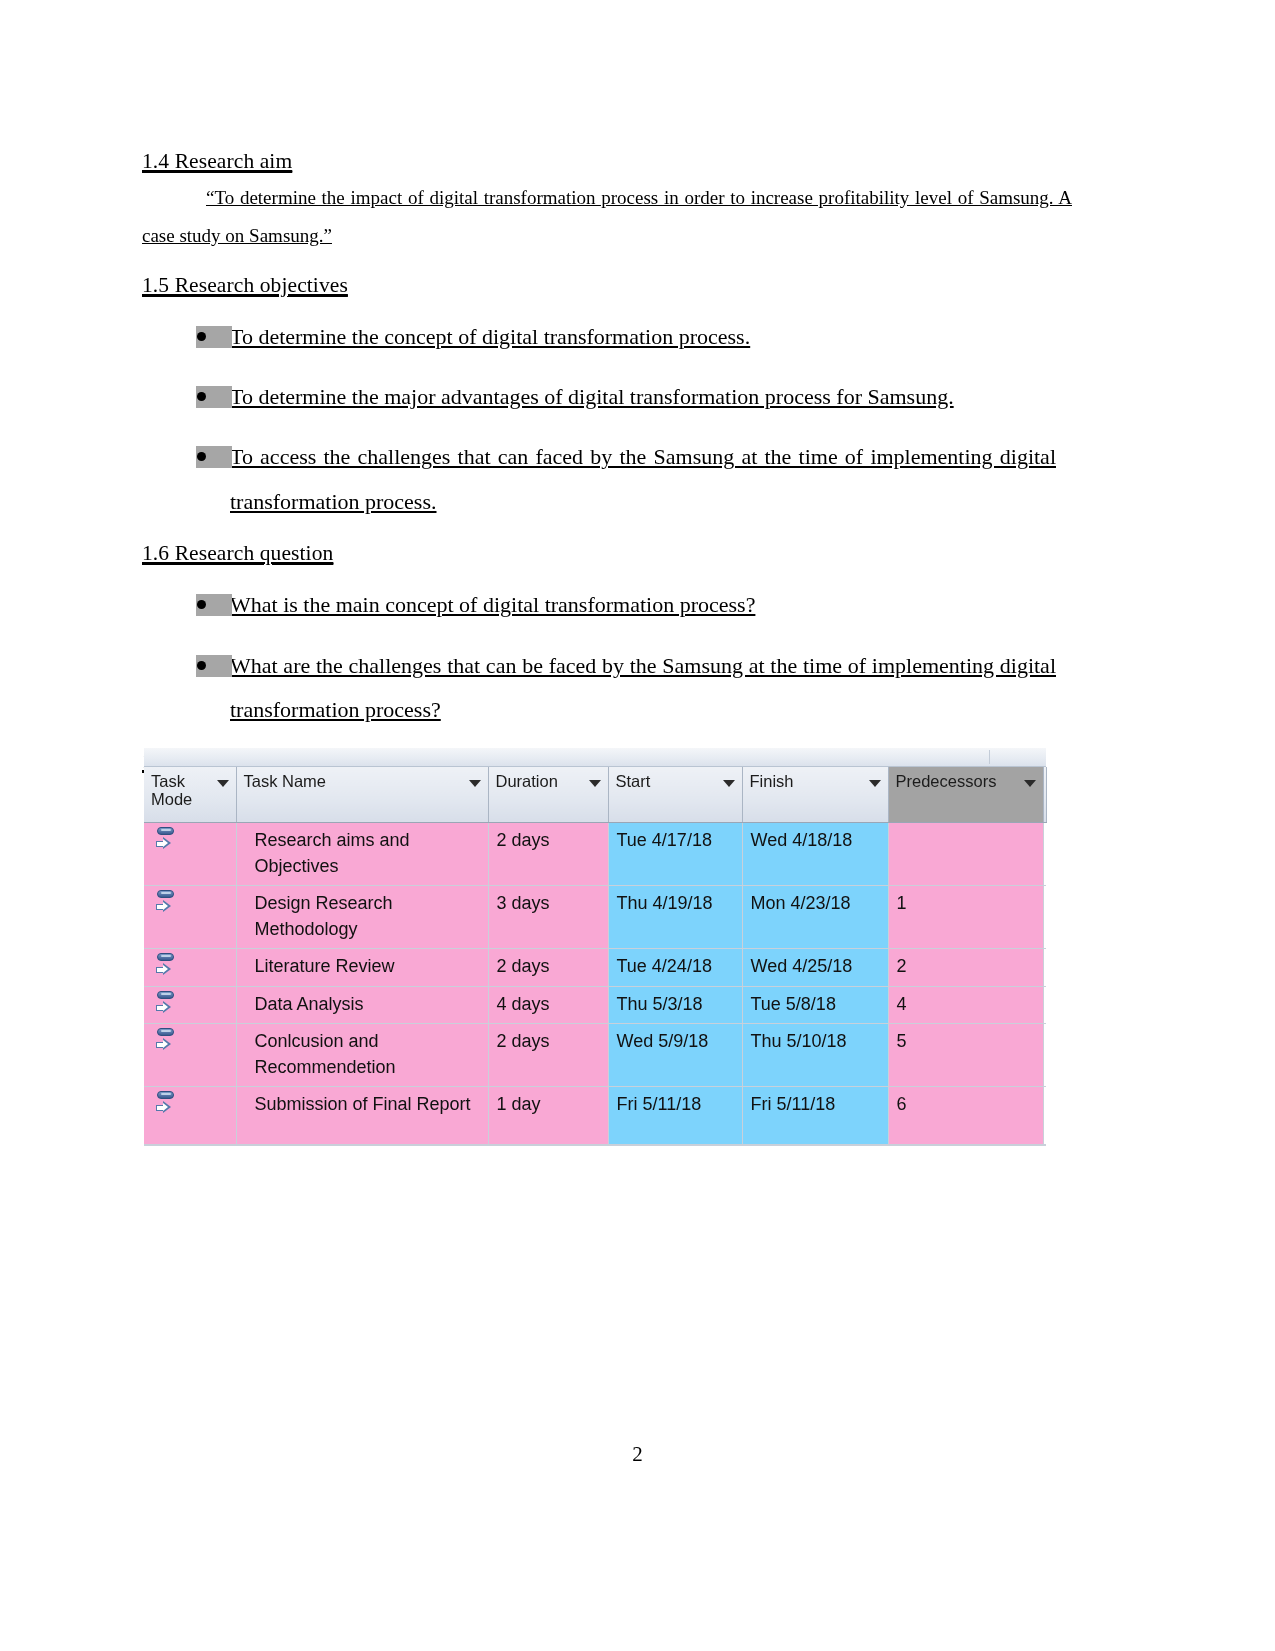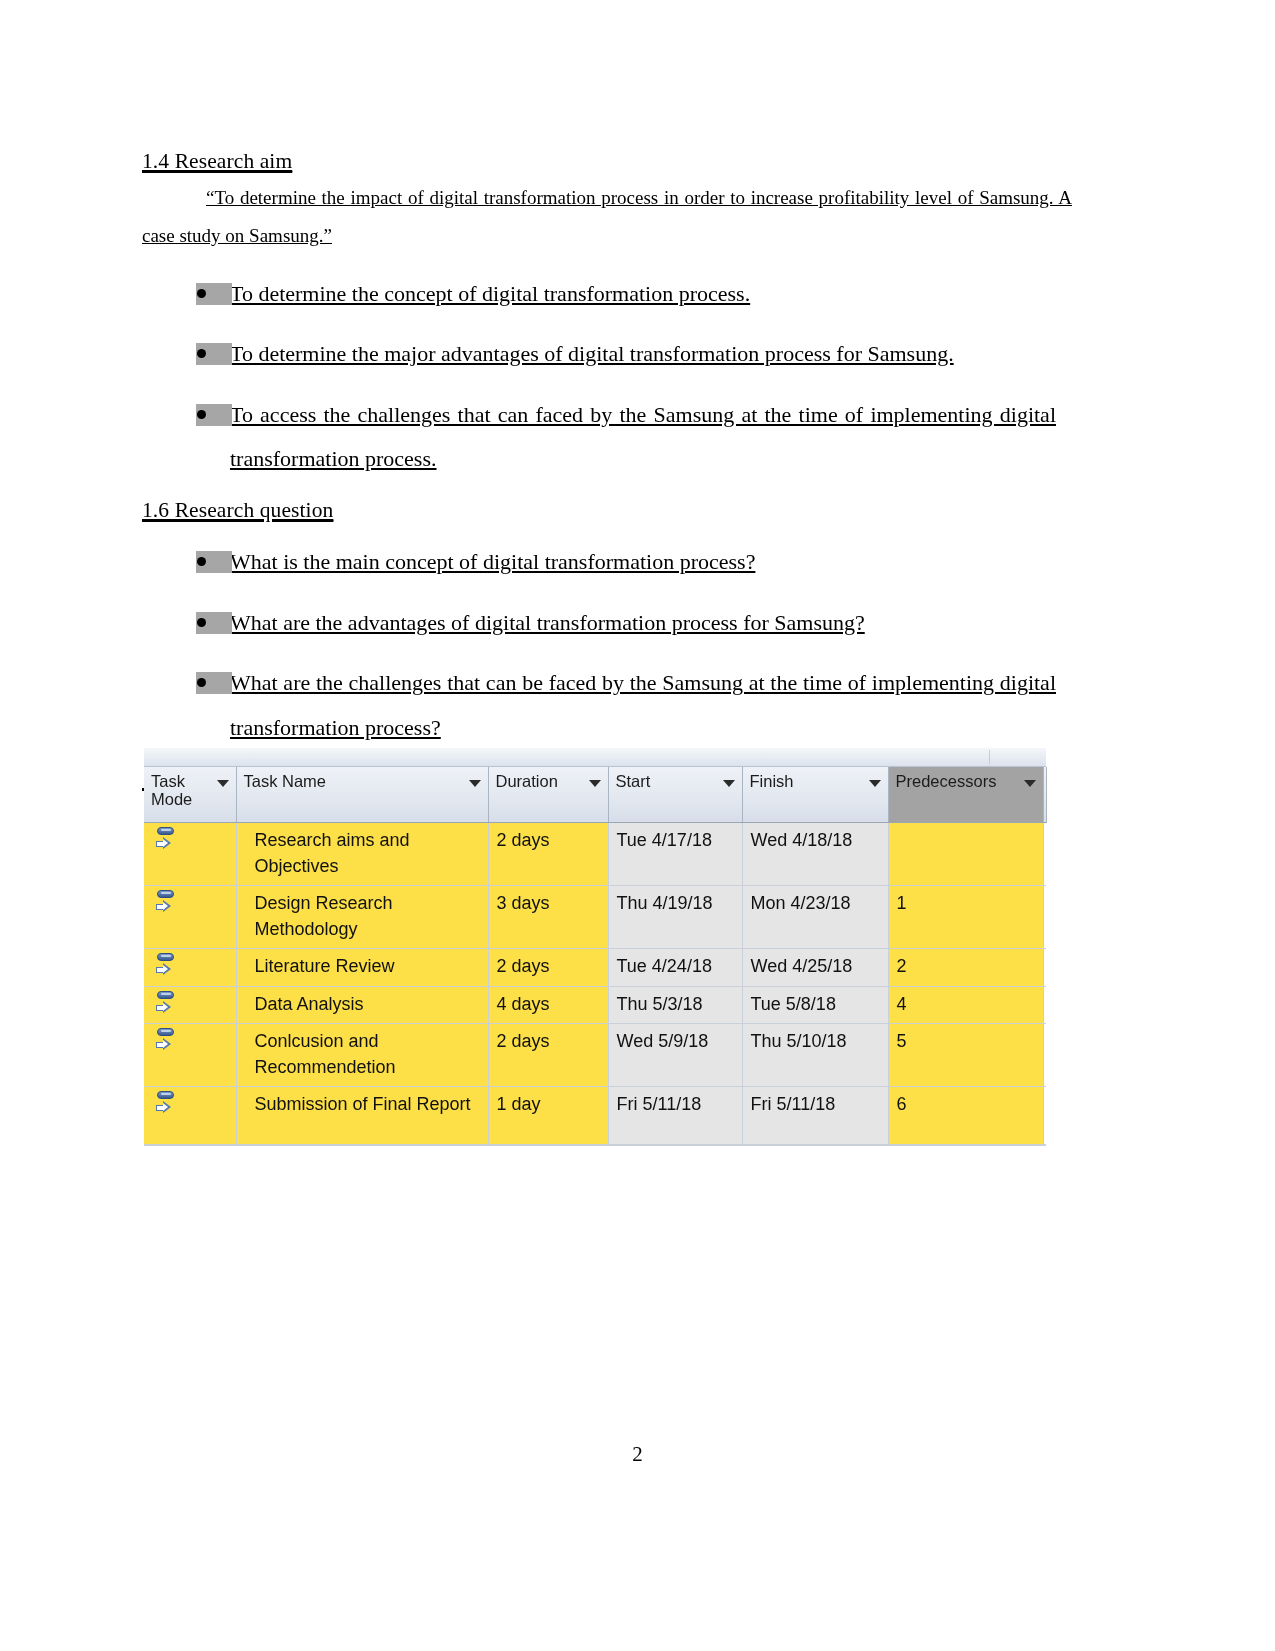--- a/index.html
+++ b/index.html
@@ -157,28 +157,28 @@
   }
 
   table.proj tbody td {
     border-right: 1px solid #c9d0da;
     border-bottom: 1px solid #c9d0da;
     padding: 5px 7px 6px 8px;
     font-size: 18px;
     color: #111;
     vertical-align: top;
     line-height: 1.42;
-    background: #fde047;
+    background: #f9a8d4;
   }
   table.proj tbody td.mode-cell {
     padding: 4px 6px 4px 12px;
     border-right: 1px solid #c9d0da;
   }
   table.proj tbody td.name-cell { padding-left: 18px; }
-  table.proj tbody td.shade { background: #e5e5e5; }
+  table.proj tbody td.shade { background: #7dd3fc; }
   table.proj tbody td.pred-cell { border-right: 1px solid #c9d0da; }
   table.proj tbody td.extra-cell { border-right: none; background:#fff;}
 
   
   .mode-icon {
     display: block;
     width: 22px;
     height: 28px;
     position: relative;
   }
@@ -254,20 +254,23 @@
 
 <div class="page">
 
   <div class="content">
 
     <h2 class="heading" style="margin-bottom:4px;">
       <span class="h-text">1.4 Research aim</span>
     </h2>
     <p class="para">“To determine the impact of digital transformation process in order to increase profitability level of Samsung. A case study on  Samsung.”</p>
 
+    <h2 class="heading" style="margin-top:16px;margin-bottom:2px;">
+      <span class="h-text">1.5 Research objectives</span>
+    </h2>
     <ul class="bullets">
       <li class="bullet-item">
         <span class="bullet-marker"></span>
         <span class="btext">To determine the concept of digital transformation process.</span>
       </li>
       <li class="bullet-item">
         <span class="bullet-marker"></span>
         <span class="btext">To determine the major advantages of digital transformation process for Samsung.</span>
       </li>
       <li class="bullet-item">
@@ -279,24 +282,20 @@
     <h2 class="heading" style="margin-top:16px;margin-bottom:2px;">
       <span class="h-text">1.6 Research question</span>
     </h2>
     <ul class="bullets">
       <li class="bullet-item">
         <span class="bullet-marker"></span>
         <span class="btext">What is the main concept of digital transformation process?</span>
       </li>
       <li class="bullet-item">
         <span class="bullet-marker"></span>
-        <span class="btext">What are the advantages of digital transformation process for Samsung?</span>
-      </li>
-      <li class="bullet-item">
-        <span class="bullet-marker"></span>
         <span class="btext">What are the challenges that can be faced by the Samsung at the time of implementing digital transformation process?</span>
       </li>
     </ul>
 
     <h2 class="heading" style="margin-top:16px;margin-bottom:0;">
       <span class="h-text">1.7 Time scale</span>
     </h2>
   </div>
 
   <div class="proj-wrap">

